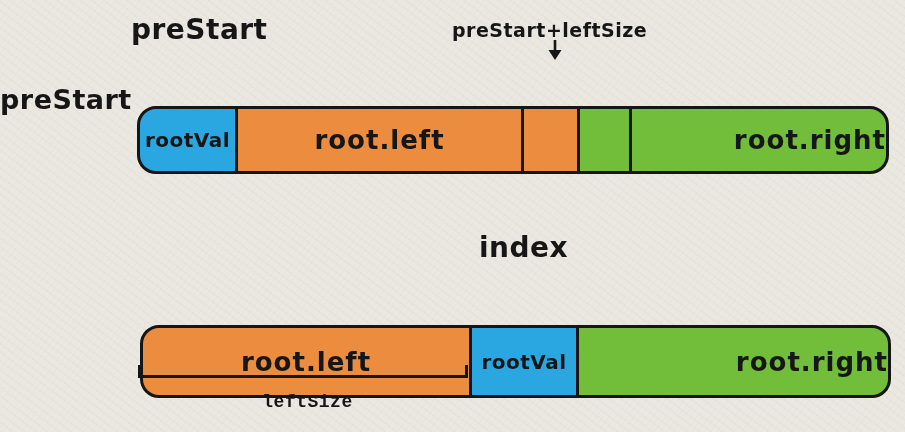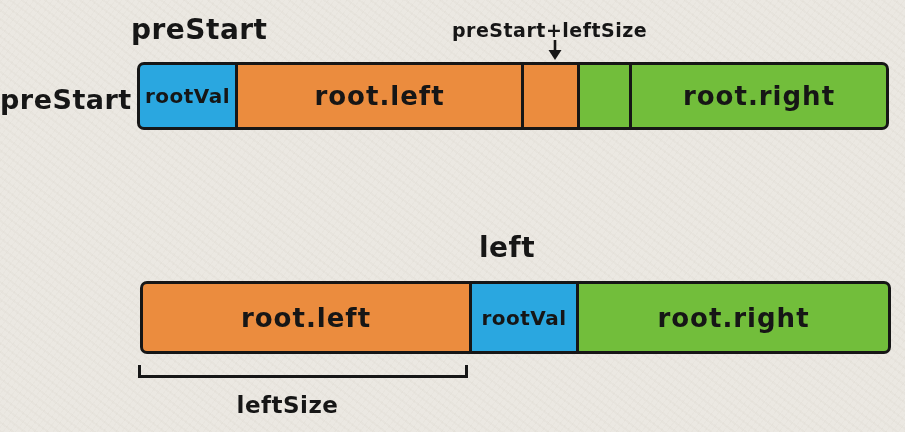--- a/index.html
+++ b/index.html
@@ -32,34 +32,35 @@
     color: var(--ink);
     white-space: nowrap;
     letter-spacing: 0.5px;
   }
   .row-label { font-size: 27px; text-align: center; }
   .ptr-label { font-size: 28px; }
   .bar {
     position: absolute;
     display: flex;
     border: 3px solid var(--ink);
-    border-radius: 7px;
+    border-radius: 19px;
     overflow: hidden;
     background: var(--ink);
+    margin-top: 44px;
   }
   .cell {
     display: flex;
     align-items: center;
     justify-content: center;
     height: 100%;
   }
   .cell + .cell { border-left: 3px solid var(--ink); }
   .c-blue { background: var(--blue); }
   .c-orange { background: var(--orange); }
-  .c-green { background: var(--green); }
+  .c-green { background: var(--green); justify-content: flex-end; }
   .cell-text { font-weight: bold; color: var(--ink); letter-spacing: 1px; }
   .cell-text.small { font-size: 20px; letter-spacing: 0.5px; }
   .cell-text.big { font-size: 26px; }
 
   
   .prestart-label { left: 131px; top: 13px; }
   .premid-label   { left: 452px; top: 19px; width: 192px; text-align: center; font-size: 19px; }
   .preend-label   { left: 796px; top: 13px; }
   .preorder-label { left: 0px; top: 84px; width: 126px; }
   .top-bar { left: 137px; top: 62px; width: 752px; height: 68px; }
@@ -82,21 +83,21 @@
 
   
   .bracket {
     position: absolute;
     left: 138px; top: 365px;
     width: 330px; height: 13px;
     border-left: 3px solid var(--ink);
     border-right: 3px solid var(--ink);
     border-bottom: 3px solid var(--ink);
   }
-  .leftsize-label { left: 220px; top: 392px; width: 135px; text-align: center; font-size: 23px; }
+  .leftsize-label { left: 240px; top: 392px; width: 135px; text-align: center; font-size: 18px; font-family: Liberation Mono, monospace; }
 </style>
 </head>
 <body>
 
 <div class="canvas">
 
   <div class="lbl ptr-label prestart-label">preStart</div>
   <div class="lbl premid-label">preStart+leftSize</div>
 
   <svg class="down-arrow" width="16" height="22" viewBox="0 0 16 22">
@@ -116,21 +117,21 @@
       <span class="cell-text small"></span>
     </div>
     <div class="cell c-green t4">
       <span class="cell-text small"></span>
     </div>
     <div class="cell c-green t5">
       <span class="cell-text big">root.right</span>
     </div>
   </div>
 
-  <div class="lbl ptr-label index-label">left</div>
+  <div class="lbl ptr-label index-label">index</div>
 
   <div class="bar bottom-bar">
     <div class="cell c-orange b1">
       <span class="cell-text big">root.left</span>
     </div>
     <div class="cell c-blue b2">
       <span class="cell-text small">rootVal</span>
     </div>
     <div class="cell c-green b3">
       <span class="cell-text big">root.right</span>

